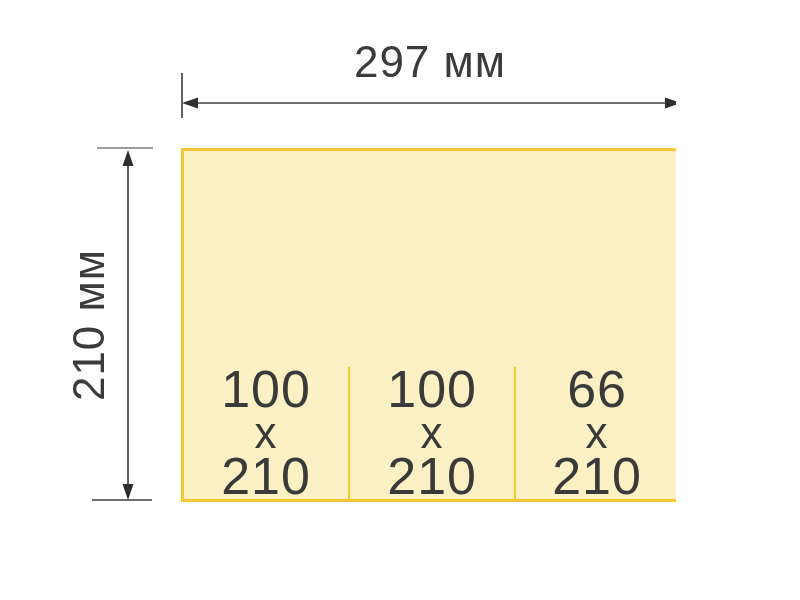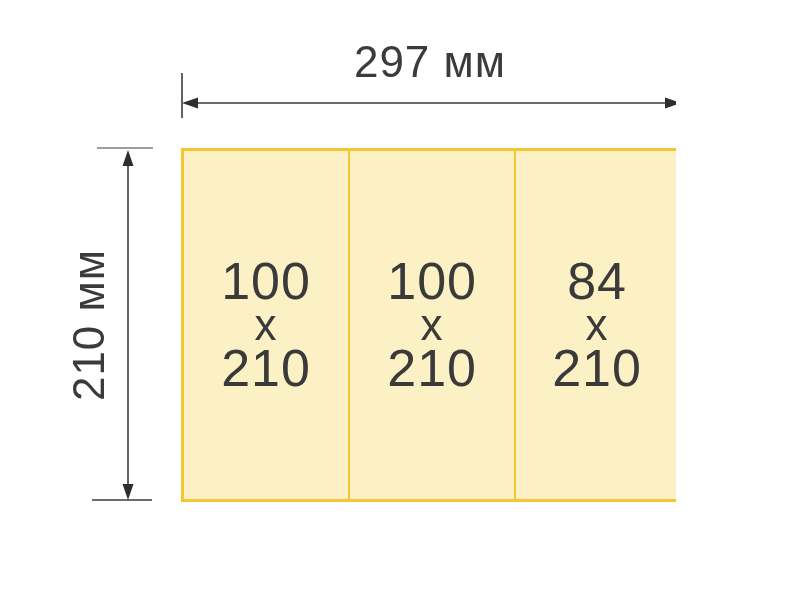--- a/index.html
+++ b/index.html
@@ -16,20 +16,21 @@
   
   .sheet {
     position: absolute;
     left: 181px;
     top: 148px;
     width: 500px;
     height: 354px;
     background: #FCF1C4;
     border: 3px solid #F5C532;
     display: flex;
+    align-items: flex-end;
   }
   .panel {
     display: flex;
     flex-direction: column;
     align-items: center;
     justify-content: center;
     color: #3A3A3A;
     font-size: 52px;
     line-height: 45px;
     letter-spacing: 1px;
@@ -81,21 +82,21 @@
       <span>100</span>
       <span class="sep">x</span>
       <span>210</span>
     </div>
     <div class="panel panel-2">
       <span>100</span>
       <span class="sep">x</span>
       <span>210</span>
     </div>
     <div class="panel panel-3">
-      <span>84</span>
+      <span>66</span>
       <span class="sep">x</span>
       <span>210</span>
     </div>
   </div>
 
   <svg class="dim-svg" viewBox="0 0 800 600">
 
     <g>
       <line x1="182" y1="73" x2="182" y2="118" stroke="#3C3C3C" stroke-width="1.6"></line>
       <line x1="681" y1="73" x2="681" y2="118" stroke="#3C3C3C" stroke-width="1.6"></line>

